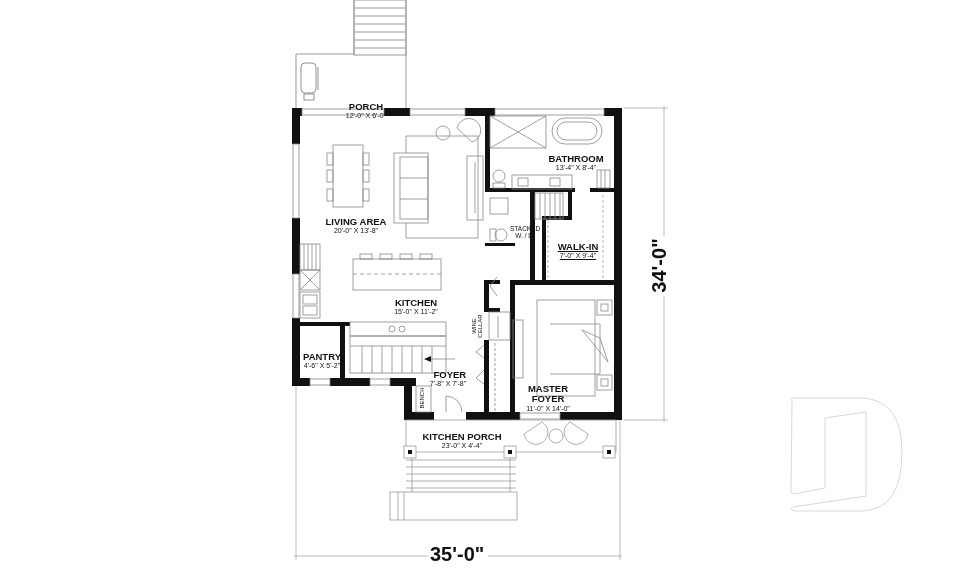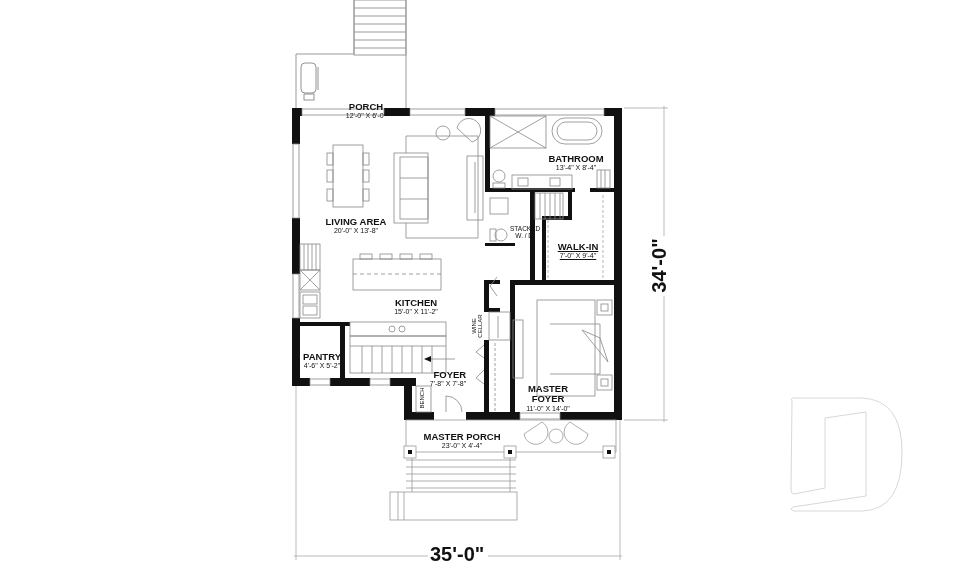--- a/index.html
+++ b/index.html
@@ -274,21 +274,21 @@
 <div class="lbl" style="left:448px;top:370px;text-align:right;">
   <span class="n">FOYER</span>
   <span class="d">7'-8" X 7'-8"</span>
 </div>
 <div class="lbl" style="left:548px;top:336px;margin-top:48px;">
   <span class="n">MASTER</span>
   <span class="n">FOYER</span>
   <span class="d">11'-0" X 14'-0"</span>
 </div>
 <div class="lbl" style="left:462px;top:432px;">
-  <span class="n">MASTER PORCH</span>
+  <span class="n">KITCHEN PORCH</span>
   <span class="d">23'-0" X 4'-4"</span>
 </div>
 
 <div class="small" style="left:510px;top:225px;">
   <div>STACKED</div>
   <div>W. / D.</div>
 </div>
 <div class="vert" style="left:462px;top:320px;width:30px;text-align:center;">
   <div>WINE</div>
   <div>CELLAR</div>

